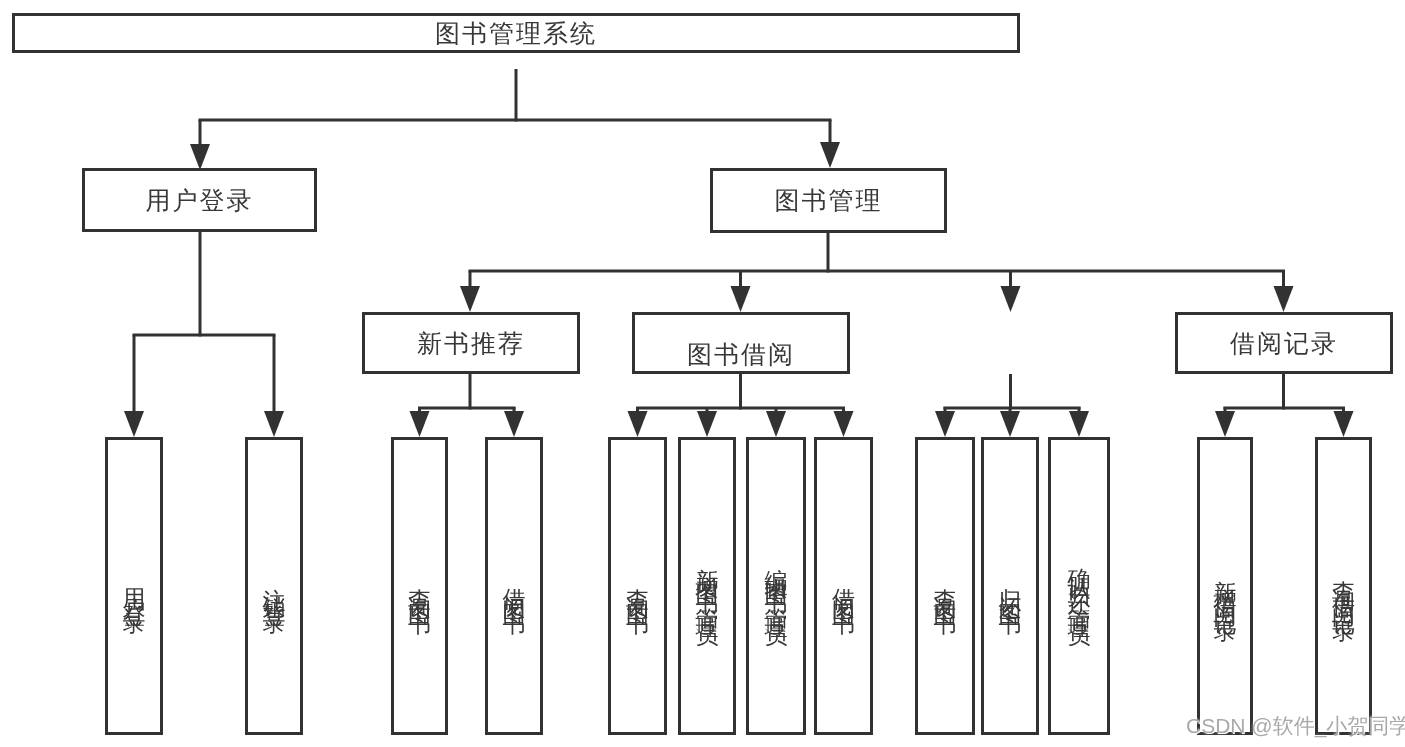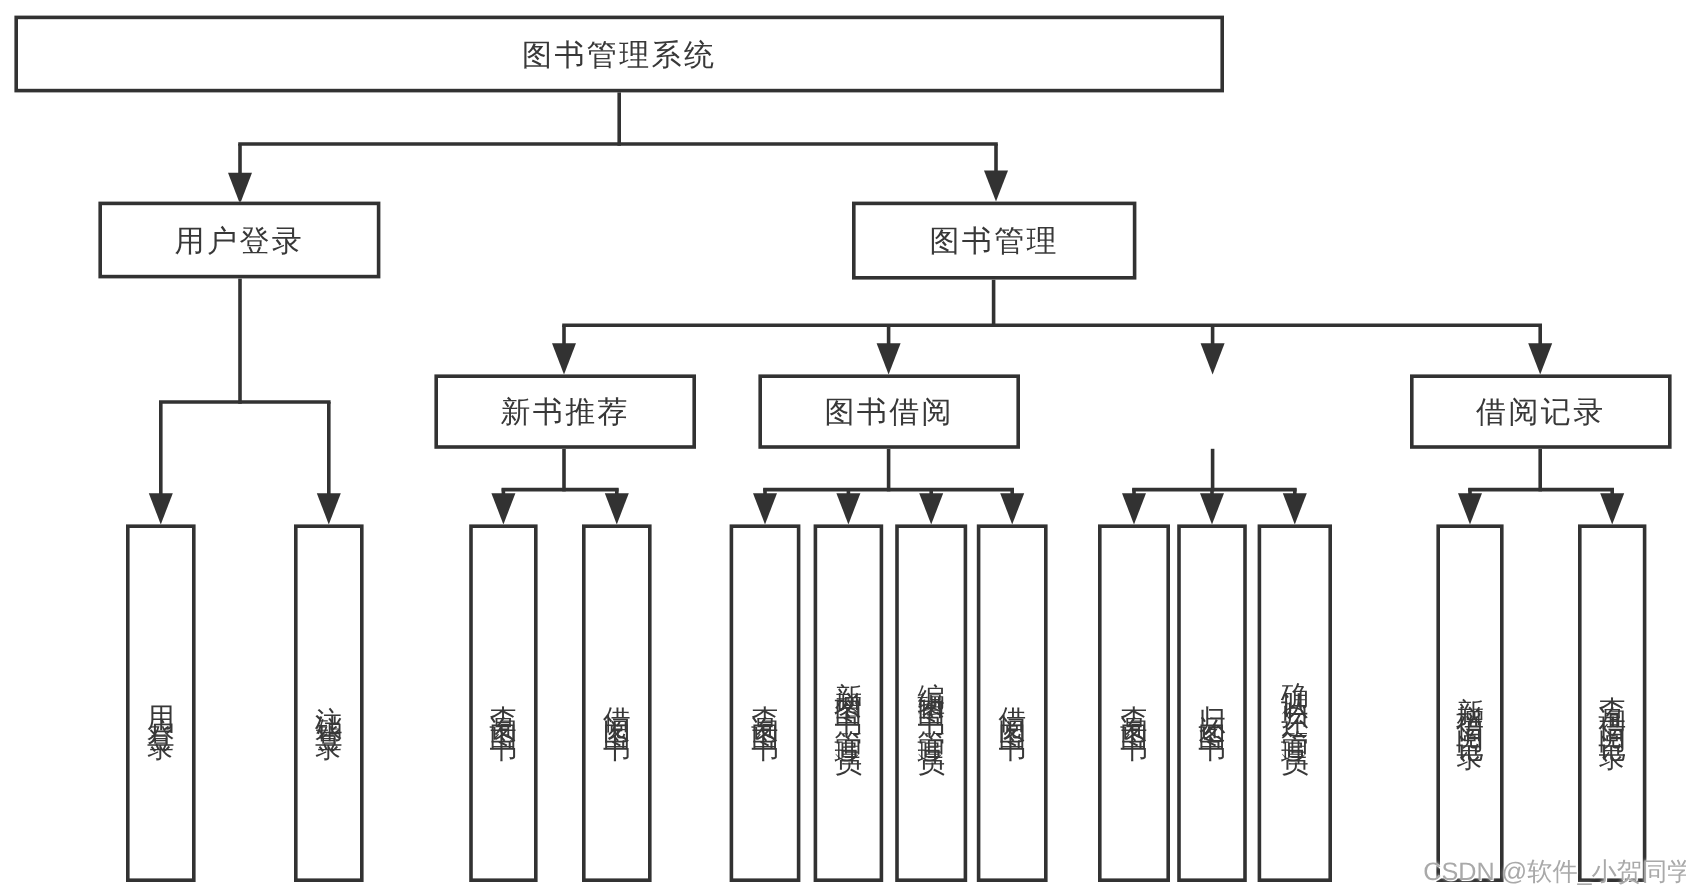--- a/index.html
+++ b/index.html
@@ -35,26 +35,26 @@
     white-space: nowrap;
   }
   .leaf .vlabel {
     writing-mode: vertical-rl;
     text-orientation: mixed;
     font-size: 23px;
     letter-spacing: 8px;
     color: #383838;
     line-height: 1;
   }
-  .root-box    { left: 12px;  top: 13px;  width: 1008px; height: 64px; }
+  .root-box    { left: 12px;  top: 13px;  width: 1008px; height: 40px; }
   .n-userlogin { left: 82px;  top: 168px; width: 235px;  height: 64px; }
   .n-bookmgmt  { left: 710px; top: 168px; width: 237px;  height: 65px; text-align: center; }
   .l3          { top: 312px; width: 218px; height: 62px; }
   .l3-1 { left: 362px; }
-  .l3-2 { left: 632px; }
+  .l3-2 { left: 632px; align-items: flex-end; }
   .l3-3 { left: 901px; }
   .l3-4 { left: 1175px; }
   .leaf { top: 437px; height: 298px; }
   .lf-1  { left: 105px;  width: 58px; }
   .lf-2  { left: 245px;  width: 58px; }
   .lf-3  { left: 391px;  width: 57px; }
   .lf-4  { left: 485px;  width: 58px; }
   .lf-5  { left: 608px;  width: 59px; }
   .lf-6  { left: 678px;  width: 58px; }
   .lf-7  { left: 746px;  width: 60px; }

